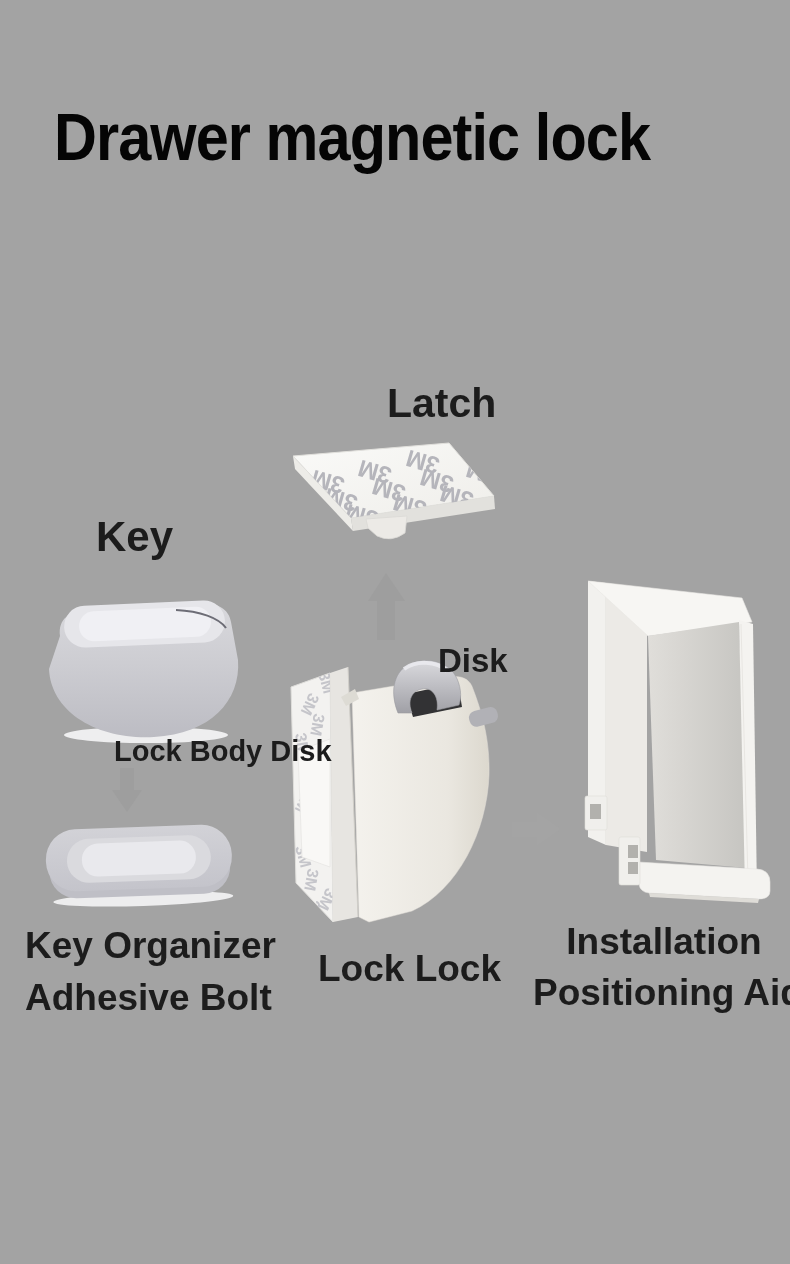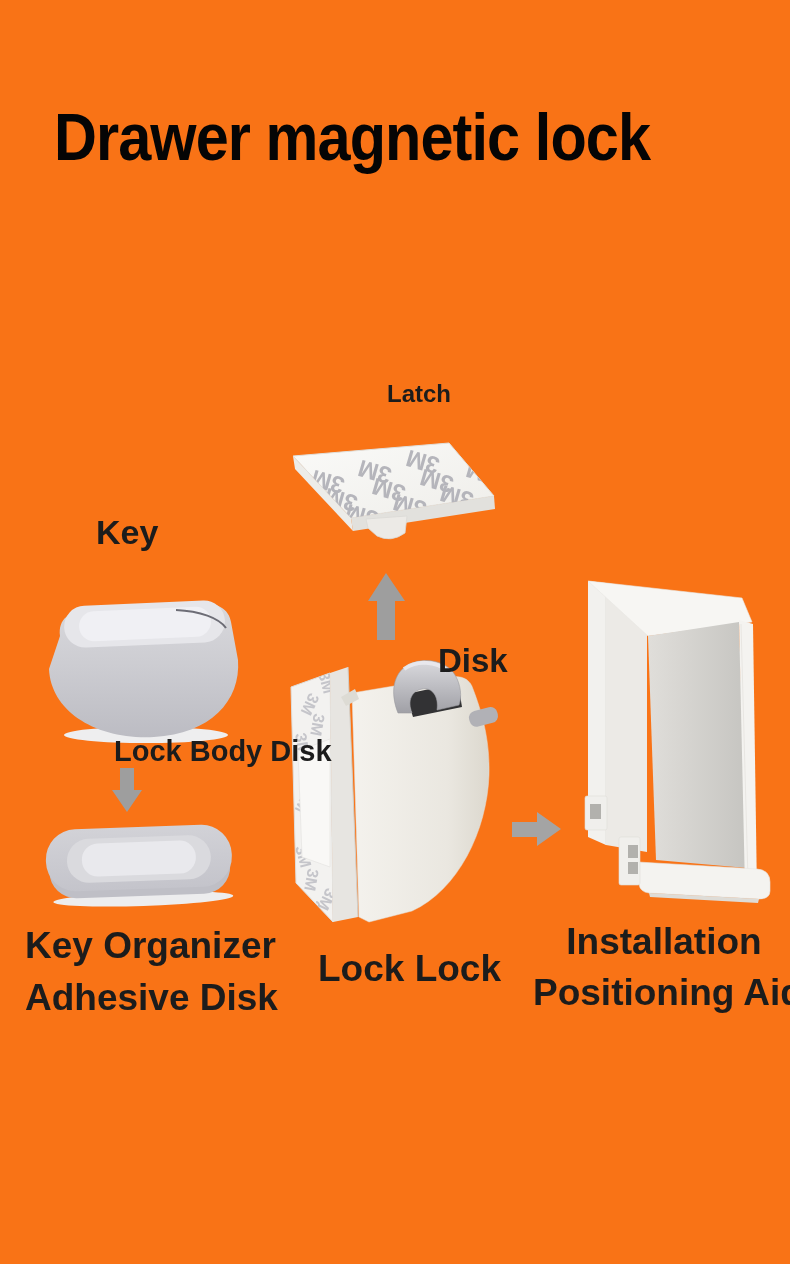--- a/index.html
+++ b/index.html
@@ -1,28 +1,28 @@
 <!DOCTYPE html>
 <html><head>
 <meta charset="utf-8">
 <style>
   html,body{margin:0;padding:0;background:#ffffff;}
   .canvas{
-    position:relative;width:790px;height:1264px;background:#f97316;overflow:hidden;
+    position:relative;width:790px;height:1264px;background:#a3a3a3;overflow:hidden;
     font-family:"Liberation Sans",sans-serif;
   }
   .title{
     position:absolute;left:54px;top:99px;margin:0;
     font-size:66px;font-weight:700;color:#050505;letter-spacing:-1px;
     transform:scaleX(.9);transform-origin:0 50%;white-space:nowrap;
   }
   .stage{position:absolute;left:0;top:0;width:790px;height:1264px;}
   .lbl{position:absolute;color:#1c1c1c;font-weight:700;white-space:nowrap;}
-  .lbl-latch{left:387px;top:380px;font-size:24px;}
-  .lbl-key{left:96px;top:513px;font-size:34px;}
+  .lbl-latch{left:387px;top:380px;font-size:41px;}
+  .lbl-key{left:96px;top:513px;font-size:42px;}
   .lbl-bolt{left:438px;top:642px;font-size:33px;}
   .lbl-lbb{left:114px;top:735px;font-size:29px;}
   .lbl-keyorg{left:25px;top:920px;width:250px;text-align:left;font-size:37px;line-height:52px;}
   .lbl-lockbody{left:318px;top:948px;font-size:37px;}
   .lbl-install{left:533px;top:916px;width:262px;text-align:center;font-size:37px;line-height:51px;}
 </style>
 </head>
 <body>
 
 <div class="canvas">
@@ -147,21 +147,21 @@
       <rect x="628" y="862" width="10" height="12" fill="#b2b1ad"></rect>
     </g>
   </svg>
 
   <div class="lbl lbl-latch">Latch</div>
   <div class="lbl lbl-key">Key</div>
   <div class="lbl lbl-bolt">Disk</div>
   <div class="lbl lbl-lbb">Lock Body Disk</div>
   <div class="lbl lbl-keyorg">
     <div>Key Organizer</div>
-    <div>Adhesive Disk</div>
+    <div>Adhesive Bolt</div>
   </div>
   <div class="lbl lbl-lockbody">Lock Lock</div>
   <div class="lbl lbl-install">
     <div>Installation</div>
     <div>Positioning Aid</div>
   </div>
 
 </div>
 
 </body></html>

